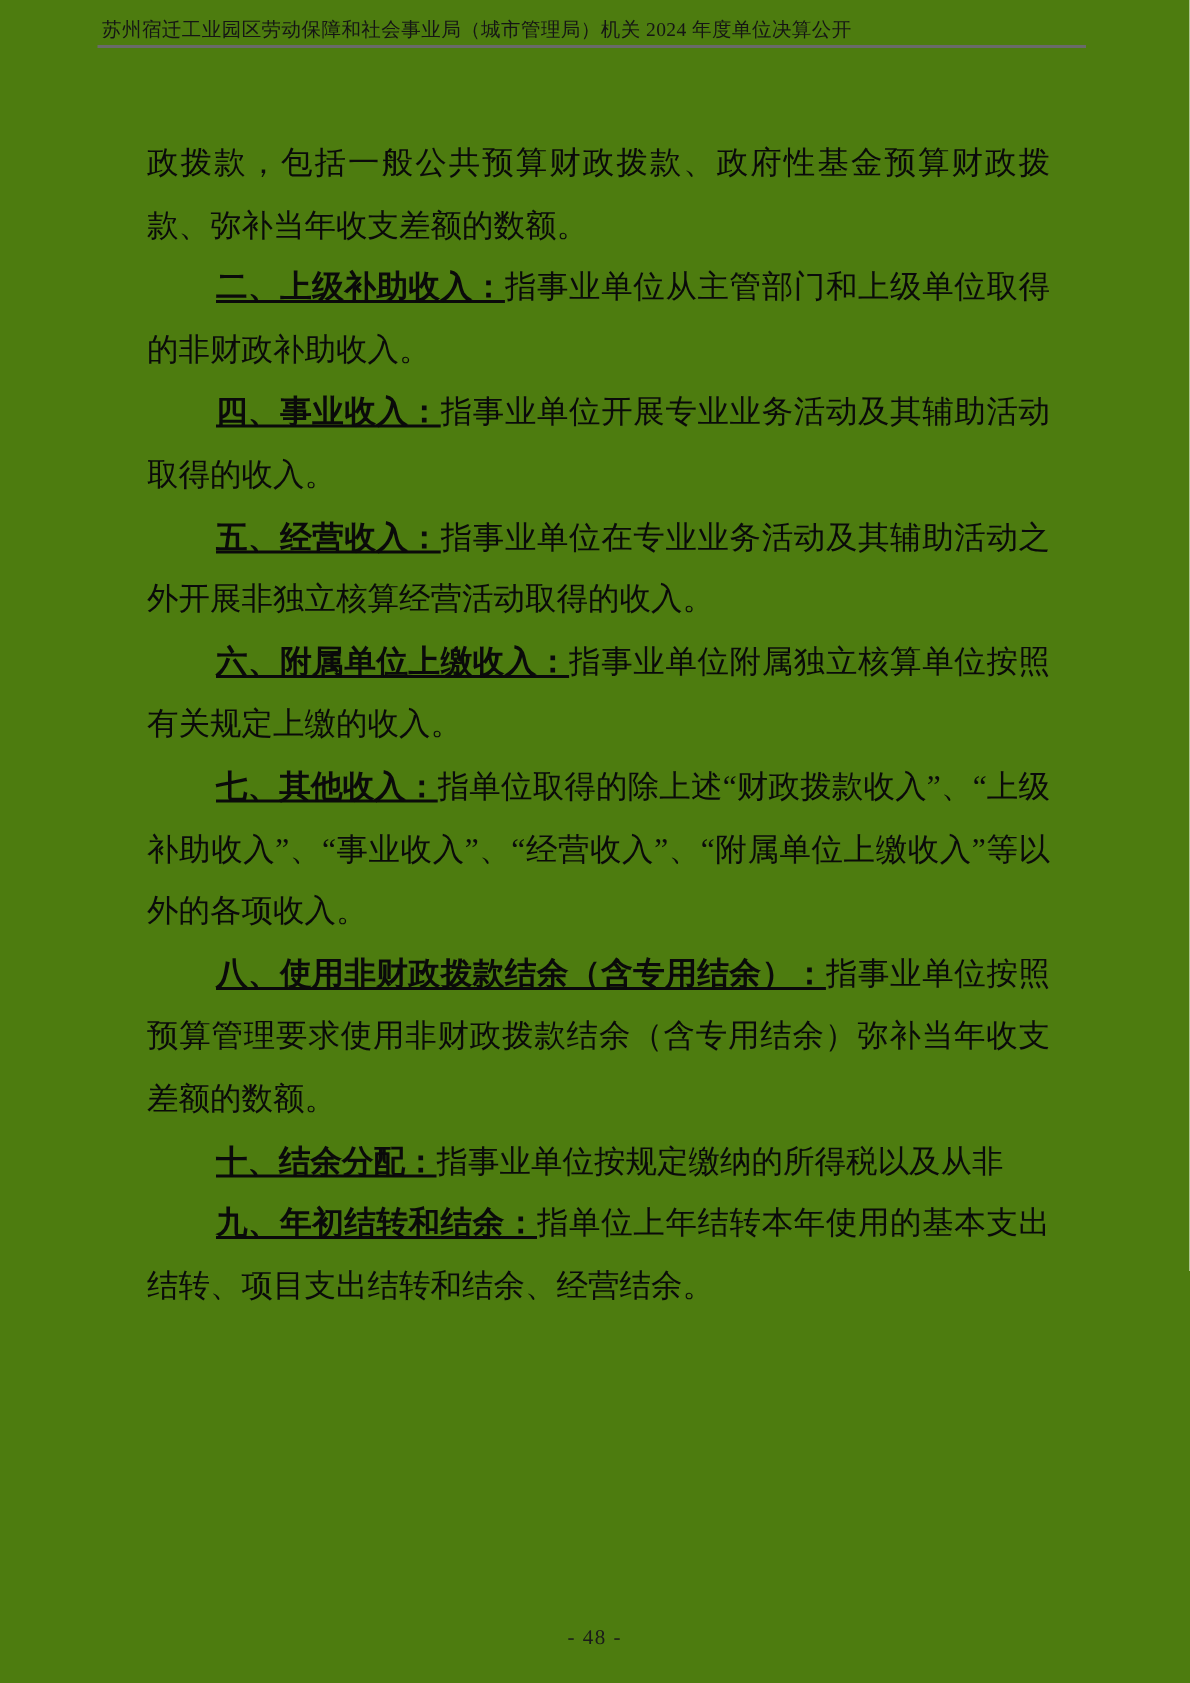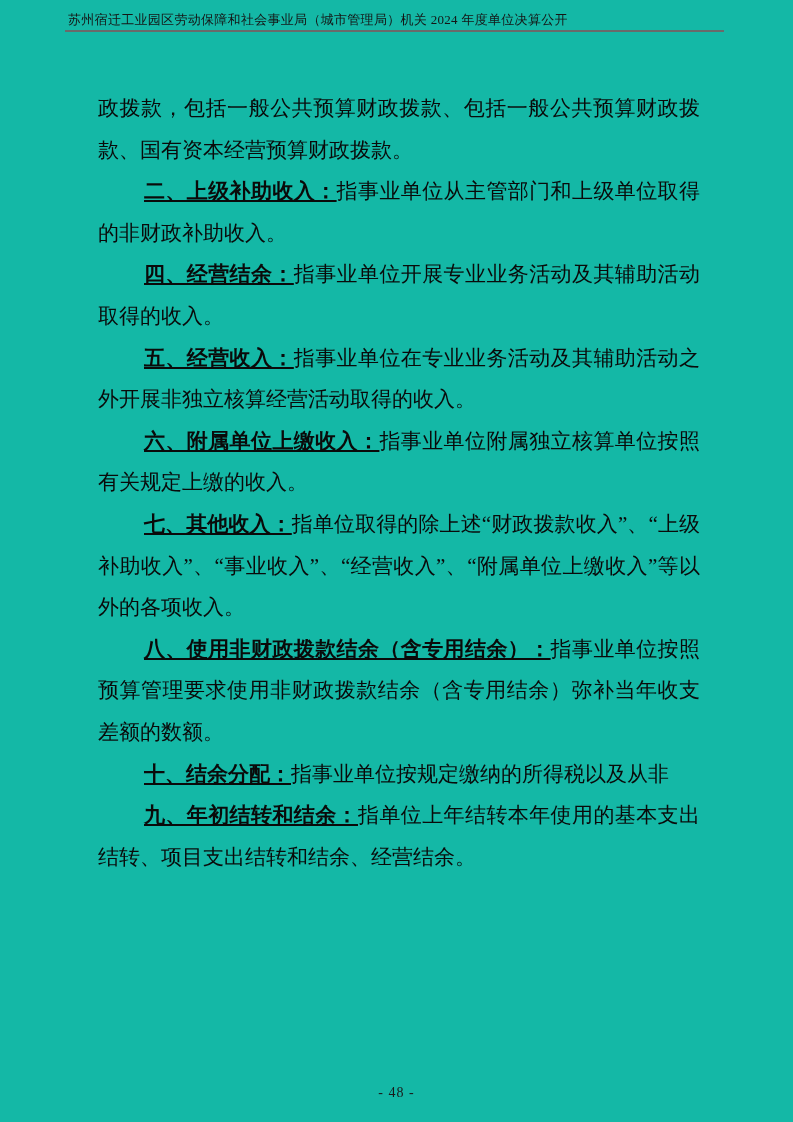--- a/index.html
+++ b/index.html
@@ -4,21 +4,21 @@
 <style>
   html, body {
     margin: 0;
     padding: 0;
     background: #ffffff;
   }
   .page {
     position: relative;
     width: 793px;
     height: 1122px;
-    background: #14b8a6;
+    background: #4d7c0f;
     overflow: hidden;
     font-family: "Liberation Serif", "DejaVu Serif", serif;
     color: #000000;
   }
   
   .page-header {
     position: absolute;
     left: 65px;
     top: 12px;
     width: 659px;
@@ -74,23 +74,23 @@
 </head>
 <body>
 
 <div class="page">
 
   <header class="page-header">
     <div class="header-text">苏州宿迁工业园区劳动保障和社会事业局（城市管理局）机关 2024 年度单位决算公开</div>
   </header>
 
   <main class="doc-content">
-      <p><strong class="lead"></strong><span>政拨款，包括一般公共预算财政拨款、包括一般公共预算财政拨款、国有资本经营预算财政拨款。</span></p>
+      <p><strong class="lead"></strong><span>政拨款，包括一般公共预算财政拨款、政府性基金预算财政拨款、弥补当年收支差额的数额。</span></p>
       <p class="indent"><strong class="lead">二、上级补助收入：</strong><span>指事业单位从主管部门和上级单位取得的非财政补助收入。</span></p>
-      <p class="indent"><strong class="lead">四、经营结余：</strong><span>指事业单位开展专业业务活动及其辅助活动取得的收入。</span></p>
+      <p class="indent"><strong class="lead">四、事业收入：</strong><span>指事业单位开展专业业务活动及其辅助活动取得的收入。</span></p>
       <p class="indent"><strong class="lead">五、经营收入：</strong><span>指事业单位在专业业务活动及其辅助活动之外开展非独立核算经营活动取得的收入。</span></p>
       <p class="indent"><strong class="lead">六、附属单位上缴收入：</strong><span>指事业单位附属独立核算单位按照有关规定上缴的收入。</span></p>
       <p class="indent"><strong class="lead">七、其他收入：</strong><span>指单位取得的除上述“财政拨款收入”、“上级补助收入”、“事业收入”、“经营收入”、“附属单位上缴收入”等以外的各项收入。</span></p>
       <p class="indent"><strong class="lead">八、使用非财政拨款结余（含专用结余）：</strong><span>指事业单位按照预算管理要求使用非财政拨款结余（含专用结余）弥补当年收支差额的数额。</span></p>
       <p class="indent"><strong class="lead">十、结余分配：</strong><span>指事业单位按规定缴纳的所得税以及从非</span></p>
       <p class="indent"><strong class="lead">九、年初结转和结余：</strong><span>指单位上年结转本年使用的基本支出结转、项目支出结转和结余、经营结余。</span></p>
     </main>
 
   <footer class="page-footer">
     <span class="page-number">- 48 -</span>

